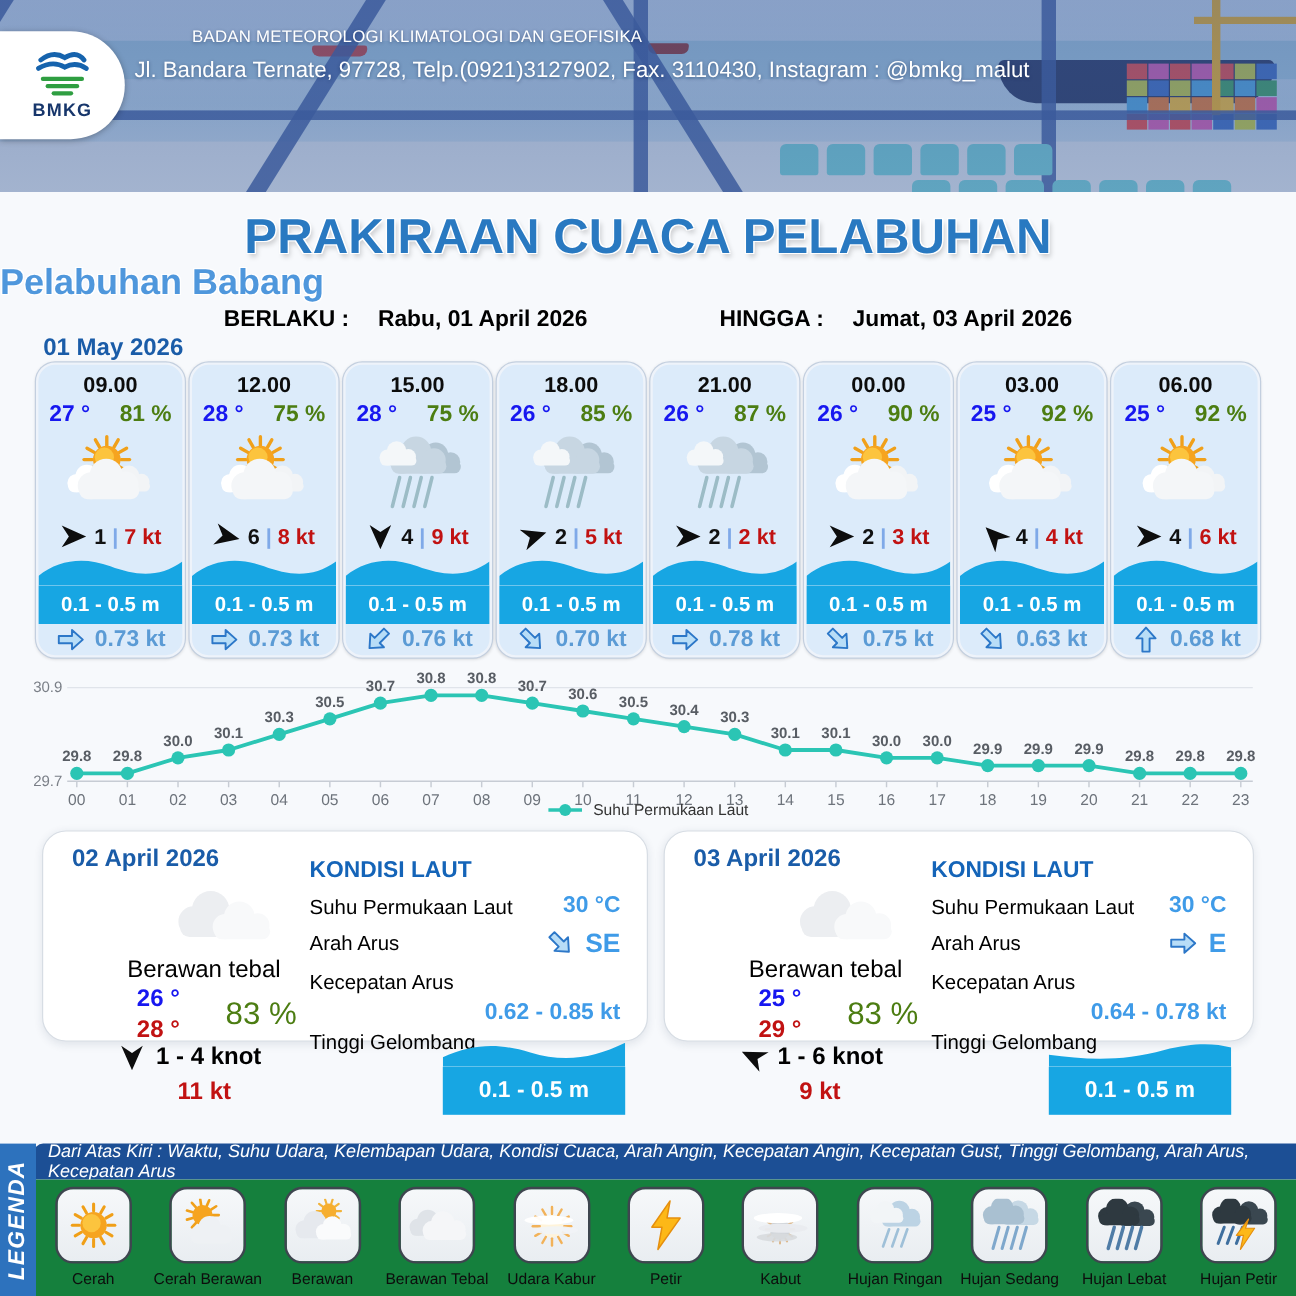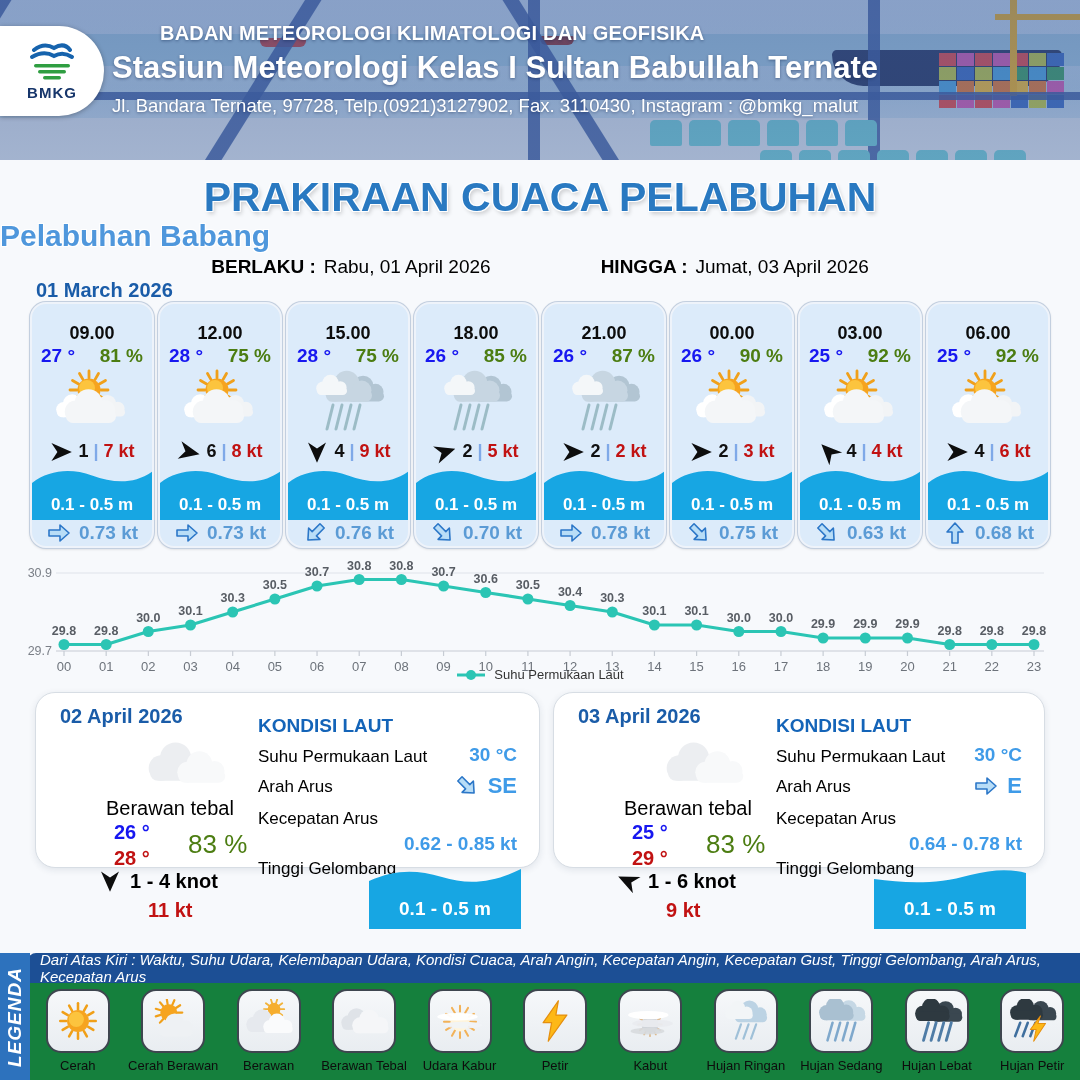--- a/index.html
+++ b/index.html
@@ -24,46 +24,46 @@
   .crane-v2{ position:absolute; top:0; left:1010px; width:7px; height:96px; background:#e3af2e; }
   .containers { position:absolute; top:52px; left:938px; width:142px; height:56px; display:flex; flex-wrap:wrap; }
   .containers i { display:block; width:17px; height:13px; margin:0.5px; }
   .seats { position:absolute; top:120px; left:650px; display:flex; gap:7px; }
   .seats i { display:block; width:32px; height:26px; background:#6fc3cf; border-radius:5px 5px 2px 2px; }
   .seats2 { top:150px; left:760px; }
   .boat { position:absolute; width:46px; height:9px; background:#b84848; border-radius:2px 2px 6px 6px; }
   .hdr-overlay { position:absolute; inset:0; background:linear-gradient(rgba(56,84,152,.42), rgba(56,84,152,.28)); }
   .hdr-text { position:absolute; left:112px; top:22px; z-index:5; color:#fff;
               text-shadow:0 1px 3px rgba(10,30,70,.45); }
-  .hdr-line1 { font-size:20px; font-weight:bold; letter-spacing:.2px;padding-left:48px; }
+  .hdr-line1 { font-size:14px; font-weight:normal; letter-spacing:.2px;padding-left:48px; }
   .hdr-line2 { font-size:31px; font-weight:bold; margin-top:5px; }
   .hdr-line3 { font-size:18.5px; margin-top:9px; font-weight:normal; }
   .logo-pill { position:absolute; left:0; top:26px; width:104px; height:90px; background:#fff; z-index:6;
                border-radius:0 48px 48px 0; display:flex; flex-direction:column; align-items:center;
                justify-content:center; box-shadow:0 1px 5px rgba(0,0,0,.3); }
   .logo-pill svg { width:48px; height:40px; }
   .logo-text { font-size:15px; font-weight:bold; color:#17366b; letter-spacing:1px; margin-top:2px; }
 
   
   .main-title { position:absolute; top:174px; width:100%; text-align:center; font-size:41px; font-weight:bold;
     color:#2979c1; text-shadow:-1px -1px 0 #fff, 1px -1px 0 #fff, -1px 1px 0 #fff, 1px 1px 0 #fff, 2px 3px 4px rgba(0,0,0,.18); }
   .sub-title { position:absolute; top:219px; width:100%; text-align:left; font-size:30px; font-weight:bold;
     color:#4f97dc; text-shadow:-1px -1px 0 #fff, 1px -1px 0 #fff, -1px 1px 0 #fff, 1px 1px 0 #fff; }
   .validity { position:absolute; top:256px; width:100%; display:flex; justify-content:center; gap:110px;
     font-size:19px; color:#000; }
   .validity b { font-weight:bold; }
-  .validity span.v { margin-left:8px; font-weight:normal; }
+  .validity span.v { margin-left:24px; font-weight:bold; }
   .forecast-date { position:absolute; top:279px; left:36px; font-size:20px; font-weight:bold; color:#1a5ca8; }
 
   
   .cards-row { position:absolute; top:302px; left:30px; width:1020px; display:flex; justify-content:space-between; }
   .card { width:124px; height:246px; background:#dcebfa; border-radius:16px; overflow:hidden;
           border:2px solid #eef3fa; box-shadow:0 0 0 1px #c3cfdf, 0 1px 3px rgba(0,0,0,.18);
           display:flex; flex-direction:column; }
-  .c-time { text-align:center; font-weight:bold; font-size:18px; color:#0c0c0c; margin-top:19px; height:22px; }
+  .c-time { text-align:center; font-weight:bold; font-size:18px; color:#0c0c0c; margin-top:7px; height:22px; }
   .c-temps { display:flex; justify-content:space-between; padding:0 9px; font-weight:bold; font-size:19px; height:26px; align-items:center; }
   .c-temp { color:#1717f0; } .c-hum { color:#4c7d12; }
   .c-icon { height:72px; display:flex; align-items:center; justify-content:center; }
   .c-icon svg { width:82px; height:66px; }
   .c-wind { height:34px; display:flex; align-items:center; justify-content:center; gap:5px; font-size:18px; font-weight:bold; color:#111; }
   .c-wind .sep { color:#7fa9e8; font-weight:bold; }
   .c-wind .max { color:#c11212; }
   .dart { width:24px; height:24px; display:inline-flex; }
   .dart svg { width:100%; height:100%; }
   .c-wave-top { display:block; width:100%; height:24px; }
@@ -181,42 +181,41 @@
         <i></i>
         <i></i>
         <i></i>
         <i></i>
         <i></i>
         <i></i>
       </div>
     <div class="hdr-overlay"></div>
     <div class="hdr-text">
       <div class="hdr-line1">BADAN METEOROLOGI KLIMATOLOGI DAN GEOFISIKA</div>
-      <div class="hdr-line2">Stasiun Meteorologi Kelas I Sultan Babullah Ternate</div>
       <div class="hdr-line3">Jl. Bandara Ternate, 97728, Telp.(0921)3127902, Fax. 3110430, Instagram : @bmkg_malut</div>
     </div>
     <div class="logo-pill">
       <svg viewBox="0 0 48 40">
         <path d="M6 8 q10 -8 20 -2 q10 -6 16 2" fill="none" stroke="#1663ad" stroke-width="4" stroke-linecap="round"></path>
         <path d="M4 15 q12 -7 22 -1 q9 -5 18 1" fill="none" stroke="#1663ad" stroke-width="4" stroke-linecap="round"></path>
         <rect x="6" y="22" width="36" height="3.5" rx="1.7" fill="#2f9e41"></rect>
         <rect x="10" y="28" width="28" height="3.5" rx="1.7" fill="#2f9e41"></rect>
         <rect x="15" y="34" width="18" height="3.5" rx="1.7" fill="#2f9e41"></rect>
       </svg>
       <div class="logo-text">BMKG</div>
     </div>
   </div>
 
   <div class="main-title">PRAKIRAAN CUACA PELABUHAN</div>
   <div class="sub-title">Pelabuhan Babang</div>
   <div class="validity">
     <div><b>BERLAKU :</b><span class="v">Rabu, 01 April 2026</span></div>
     <div><b>HINGGA :</b><span class="v">Jumat, 03 April 2026</span></div>
   </div>
-  <div class="forecast-date">01 March 2026</div>
+  <div class="forecast-date">01 May 2026</div>
 
   <div class="cards-row" id="cardsRow">
       <div class="card">
      <div class="c-time">09.00</div>
      <div class="c-temps">
        <span class="c-temp">27 °</span>
        <span class="c-hum">81 %</span>
      </div>
      <div class="c-icon">
           <svg viewBox="0 0 82 62">

